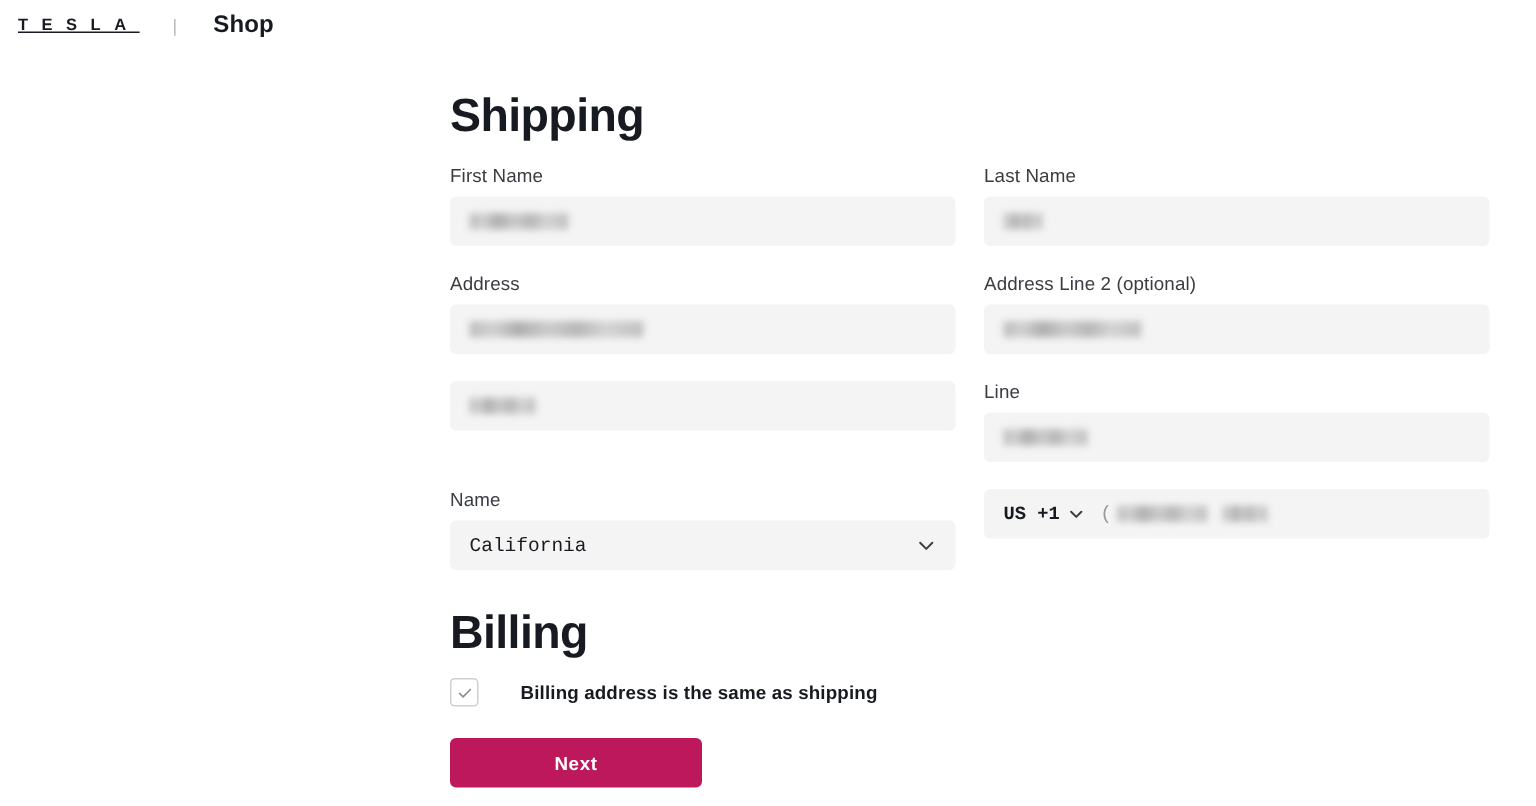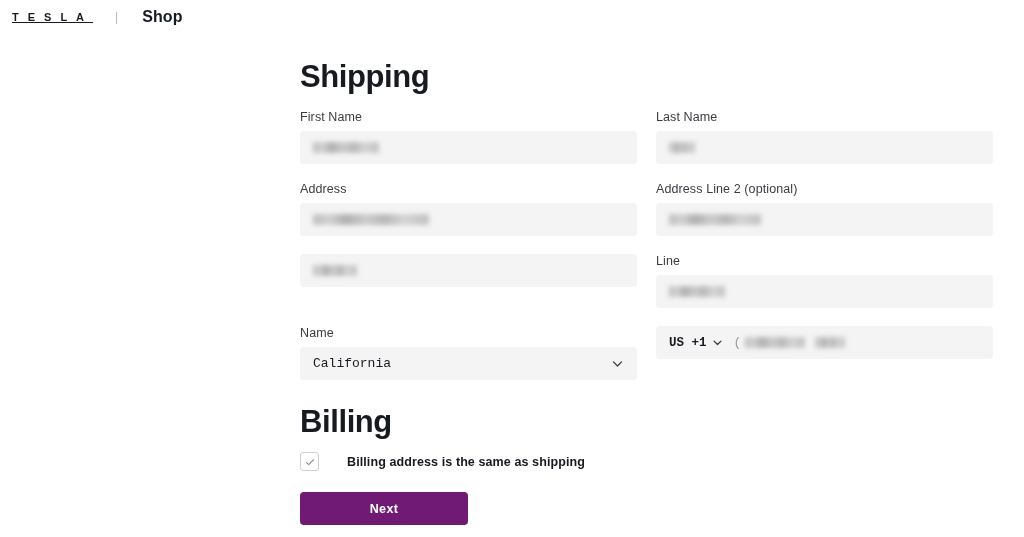--- a/index.html
+++ b/index.html
@@ -188,21 +188,21 @@
     font-size: 12.5px;
     font-weight: 700;
     color: #171a20;
     letter-spacing: 0.1px;
   }
 
   .next-button {
     margin-top: 21px;
     width: 168px;
     height: 33px;
-    background: #701a75;
+    background: #be185d;
     color: #ffffff;
     border: none;
     border-radius: 4px;
     font-family: "Liberation Sans", sans-serif;
     font-size: 12.5px;
     font-weight: 700;
     letter-spacing: 0.4px;
     cursor: pointer;
     display: flex;
     align-items: center;

